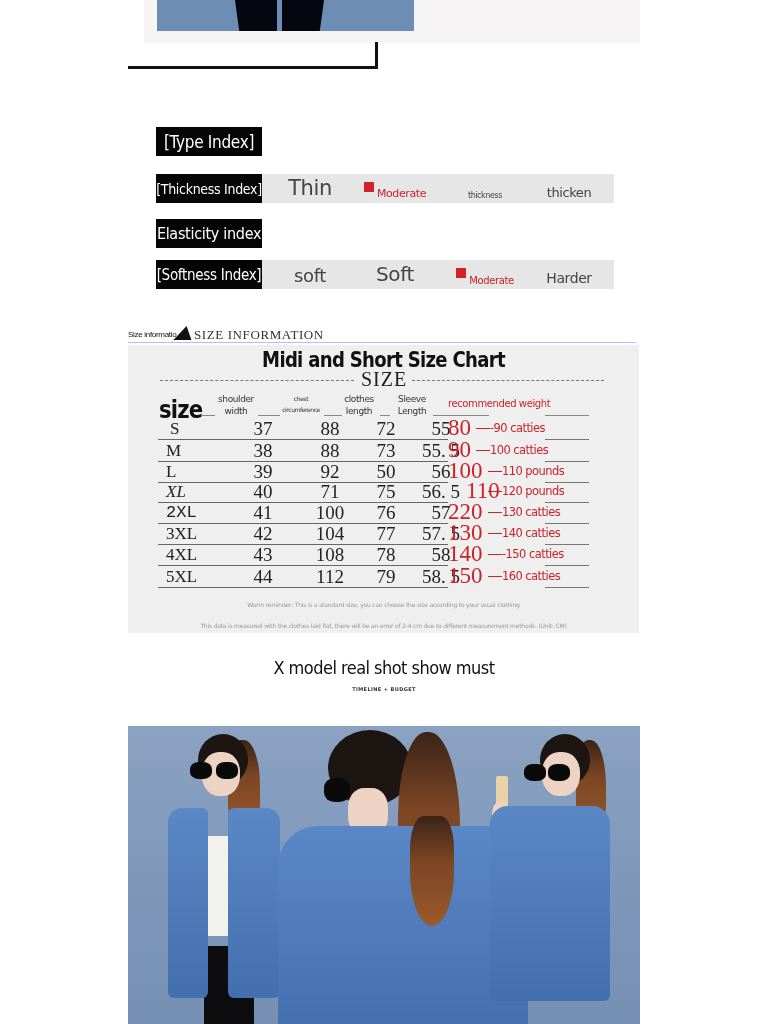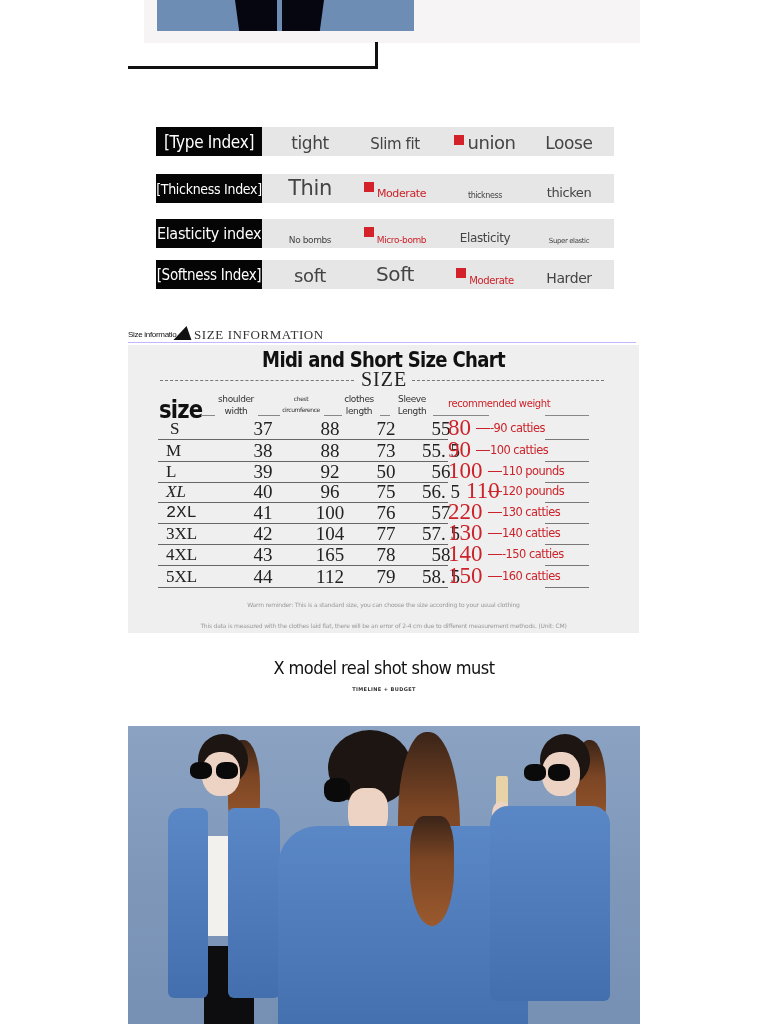--- a/index.html
+++ b/index.html
@@ -74,35 +74,20 @@
 <div class="top-panel"></div>
 <div class="top-photo">
   <div class="leg l"></div>
   <div class="leg r"></div>
 </div>
 <div class="bracket"></div>
 
 <div id="index-table">
     <div class="idx-row" style="top: 127px;">
       <div class="idx-label" style="font-size: 17px;">[Type Index]</div>
-      <div class="idx-bar">
-        <div class="idx-opt" style="left: 0px; width: 96px; font-size: 17px;">
-          <span>tight</span>
-        </div>
-        <div class="idx-opt" style="left: 90px; width: 86px; font-size: 15px;">
-          <span>Slim fit</span>
-        </div>
-        <div class="idx-opt sel" style="left: 180px; width: 86px; font-size: 18px;">
-          <span class="mark"></span>
-          <span style="color: rgb(68, 68, 68);">union</span>
-        </div>
-        <div class="idx-opt" style="left: 262px; width: 90px; font-size: 17px;">
-          <span>Loose</span>
-        </div>
-      </div>
     </div>
     <div class="idx-row" style="top: 174px;">
       <div class="idx-label" style="font-size: 14px;">[Thickness Index]</div>
       <div class="idx-bar">
         <div class="idx-opt" style="left: 0px; width: 96px; font-size: 21px;">
           <span>Thin</span>
         </div>
         <div class="idx-opt sel" style="left: 90px; width: 86px; font-size: 11px;">
           <span class="mark"></span>
           <span>Moderate</span>
@@ -110,35 +95,20 @@
         <div class="idx-opt" style="left: 180px; width: 86px; font-size: 8px;">
           <span>thickness</span>
         </div>
         <div class="idx-opt" style="left: 262px; width: 90px; font-size: 13px; justify-content: center;">
           <span>thicken</span>
         </div>
       </div>
     </div>
     <div class="idx-row" style="top: 219px;">
       <div class="idx-label" style="font-size: 16px;">[Elasticity index]</div>
-      <div class="idx-bar">
-        <div class="idx-opt" style="left: 0px; width: 96px; font-size: 9px;">
-          <span>No bombs</span>
-        </div>
-        <div class="idx-opt sel" style="left: 90px; width: 86px; font-size: 9px;">
-          <span class="mark"></span>
-          <span>Micro-bomb</span>
-        </div>
-        <div class="idx-opt" style="left: 180px; width: 86px; font-size: 12px;">
-          <span>Elasticity</span>
-        </div>
-        <div class="idx-opt" style="left: 262px; width: 90px; font-size: 7px;">
-          <span>Super elastic</span>
-        </div>
-      </div>
     </div>
     <div class="idx-row" style="top: 260px;">
       <div class="idx-label" style="font-size: 15px;">[Softness Index]</div>
       <div class="idx-bar">
         <div class="idx-opt" style="left: 0px; width: 96px; font-size: 18px;">
           <span>soft</span>
         </div>
         <div class="idx-opt" style="left: 90px; width: 86px; font-size: 20px;">
           <span>Soft</span>
         </div>
@@ -226,21 +196,21 @@
         <div class="cell" style="left: 258px; width: 50px;">56</div>
         <div class="wbig" style="left: 290px;">100</div>
         <div class="wdash" style="left: 330px;"></div>
         <div class="wsmall" style="left: 344px;">110 pounds</div>
       </div>
       <div class="row-line" style="top: 137px; width: 290px;"></div>
       <div class="row-line-r" style="top: 137px;"></div>
       <div class="row" style="top: 136px;">
         <div class="cell size" style="left: 8px; width: 40px; font-style: italic;">XL</div>
         <div class="cell" style="left: 80px; width: 50px;">40</div>
-        <div class="cell" style="left: 147px; width: 50px;">96</div>
+        <div class="cell" style="left: 147px; width: 50px;">71</div>
         <div class="cell" style="left: 206px; width: 44px;">75</div>
         <div class="cell" style="left: 258px; width: 50px;">56. 5</div>
         <div class="wbig" style="left: 308px;">110</div>
         <div class="wdash" style="left: 330px;"></div>
         <div class="wsmall" style="left: 344px;">120 pounds</div>
       </div>
       <div class="row-line" style="top: 157px; width: 290px;"></div>
       <div class="row-line-r" style="top: 157px;"></div>
       <div class="row" style="top: 157px;">
         <div class="cell size" style="left: 8px; width: 40px; font-family: Liberation Mono, monospace;">2XL</div>
@@ -262,21 +232,21 @@
         <div class="cell" style="left: 258px; width: 50px;">57. 5</div>
         <div class="wbig" style="left: 290px;">130</div>
         <div class="wdash" style="left: 330px;"></div>
         <div class="wsmall" style="left: 344px;">140 catties</div>
       </div>
       <div class="row-line" style="top: 199px; width: 290px;"></div>
       <div class="row-line-r" style="top: 199px;"></div>
       <div class="row" style="top: 199px;">
         <div class="cell size" style="left: 8px; width: 40px;">4XL</div>
         <div class="cell" style="left: 80px; width: 50px;">43</div>
-        <div class="cell" style="left: 147px; width: 50px;">165</div>
+        <div class="cell" style="left: 147px; width: 50px;">108</div>
         <div class="cell" style="left: 206px; width: 44px;">78</div>
         <div class="cell" style="left: 258px; width: 50px;">58</div>
         <div class="wbig" style="left: 290px;">140</div>
         <div class="wdash" style="left: 330px;"></div>
         <div class="wsmall" style="left: 344px;">-150 catties</div>
       </div>
       <div class="row-line" style="top: 220px; width: 290px;"></div>
       <div class="row-line-r" style="top: 220px;"></div>
       <div class="row" style="top: 221px;">
         <div class="cell size" style="left: 8px; width: 40px;">5XL</div>

